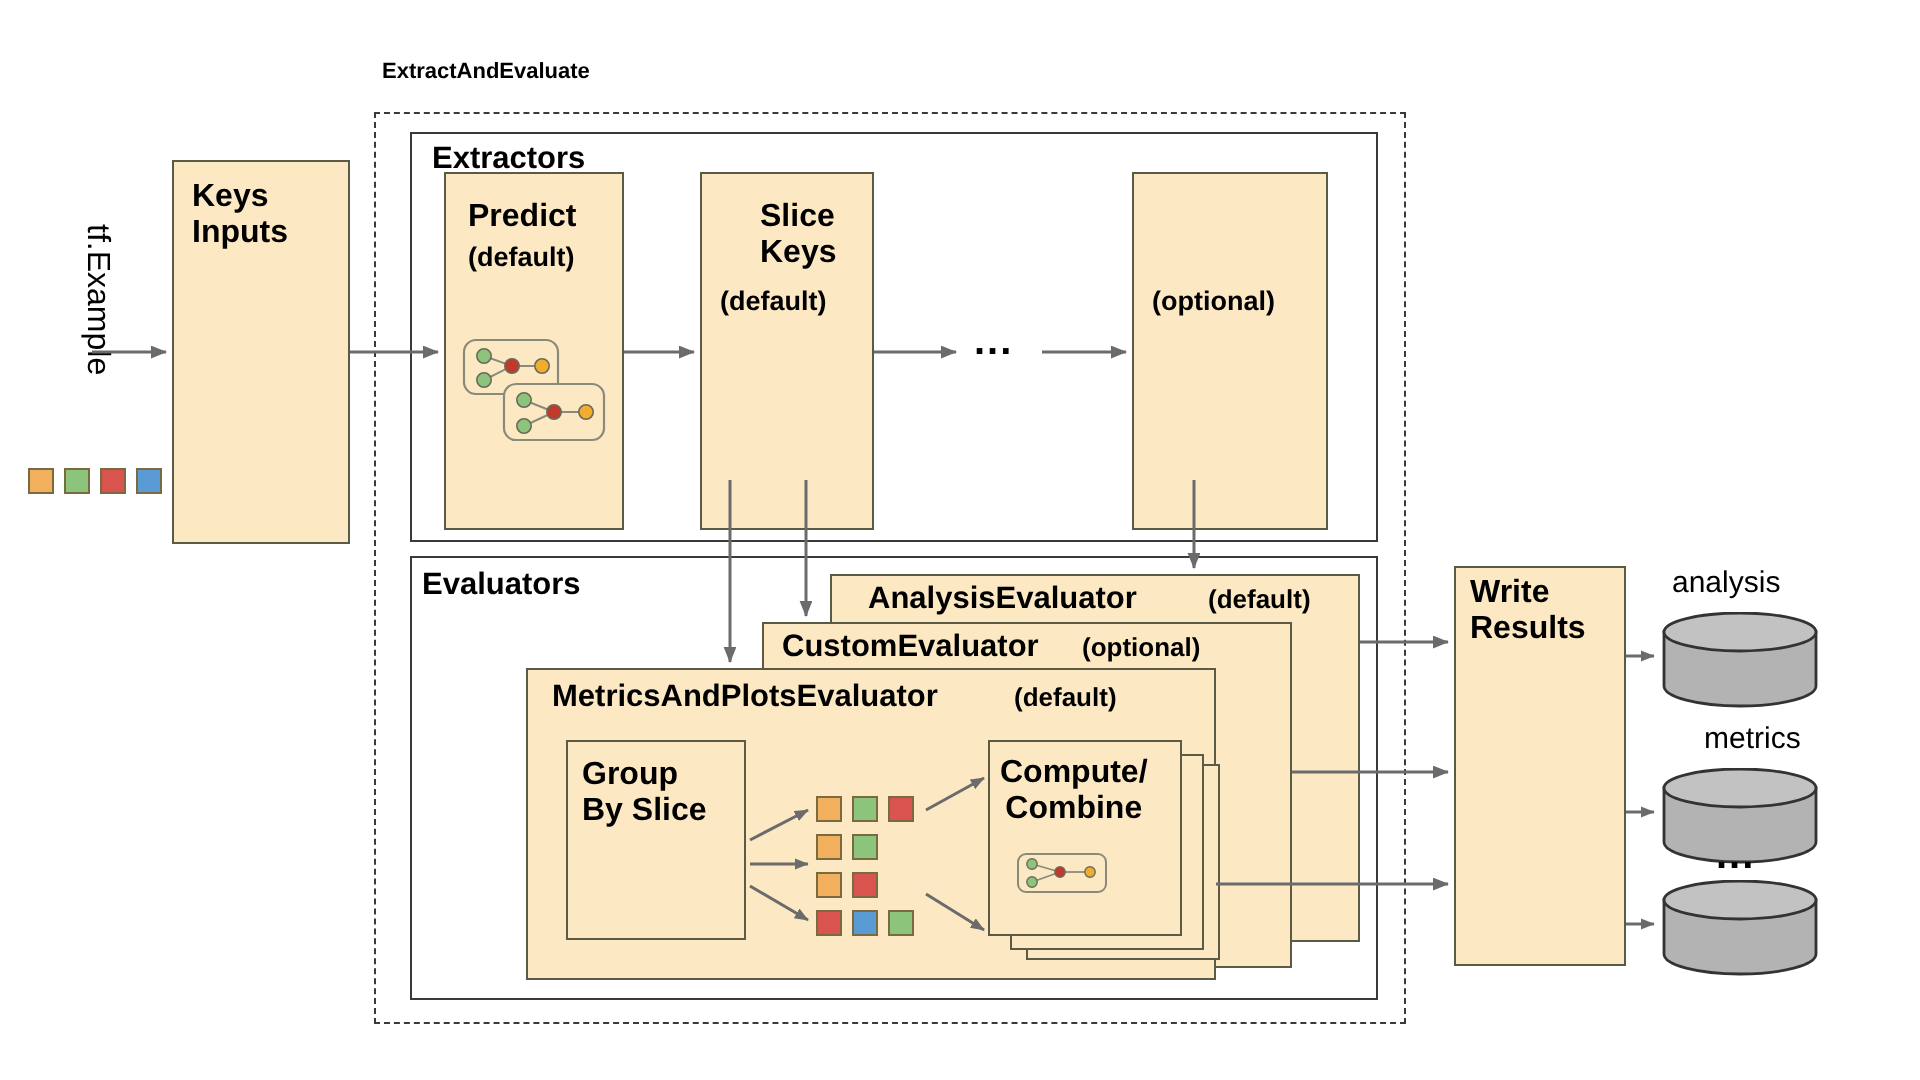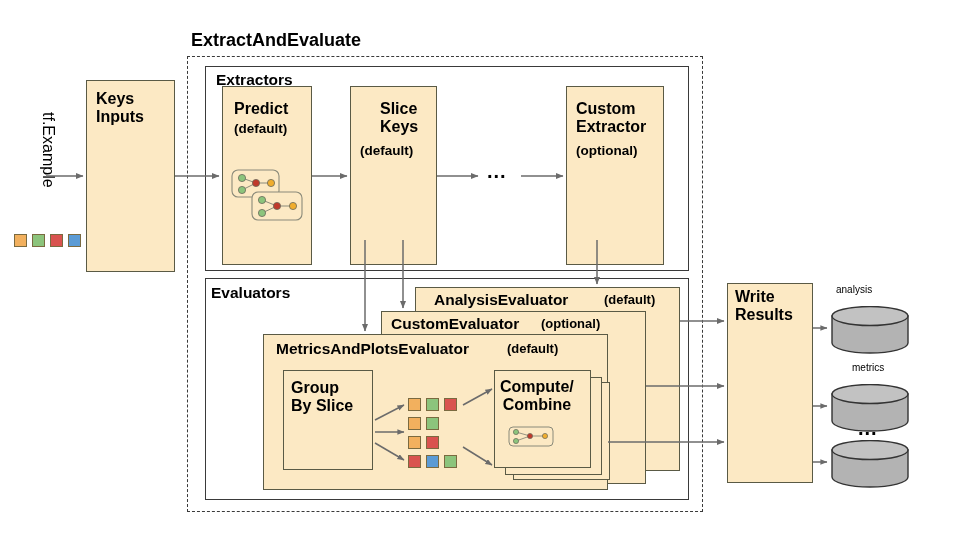--- a/index.html
+++ b/index.html
@@ -32,21 +32,21 @@
     background: transparent;
     border: 1.6px dashed #3a3a3a;
   }
   .lbl {
     position: absolute;
     color: #000000;
     line-height: 1.12;
     white-space: pre-line;
   }
   .title-lg {
-    font-size: 18px;
+    font-size: 11px;
     font-weight: bold;
   }
   .node-title {
     font-size: 16px;
     font-weight: bold;
   }
   .node-sub {
     font-size: 13.5px;
     font-weight: bold;
   }
@@ -56,21 +56,21 @@
   }
   .eval-title {
     font-size: 15.5px;
     font-weight: bold;
   }
   .eval-sub {
     font-size: 13px;
     font-weight: bold;
   }
   .store-label {
-    font-size: 10px;
+    font-size: 15px;
     font-weight: normal;
   }
   .vert-label {
     font-size: 16px;
     font-weight: normal;
     transform-origin: left top;
   }
   .dots {
     font-size: 20px;
     font-weight: bold;
@@ -130,22 +130,20 @@
   </svg>
 
   <div class="box fill" style="left:350px; top:86px; width:87px; height:179px;"></div>
   <div class="lbl node-title" style="left:380px; top:100px;">Slice
 Keys</div>
   <div class="lbl node-sub" style="left:360px; top:143px;">(default)</div>
 
   <div class="lbl dots" style="left:487px; top:160px;">...</div>
 
   <div class="box fill" style="left:566px; top:86px; width:98px; height:179px;"></div>
-  <div class="lbl node-title" style="left:576px; top:100px;">Custom
-Extractor</div>
   <div class="lbl node-sub" style="left:576px; top:143px;">(optional)</div>
 
   <div class="box plain" style="left:205px; top:278px; width:484px; height:222px;"></div>
   <div class="lbl group-title" style="left:211px; top:284px;">Evaluators</div>
 
   <div class="box fill" style="left:415px; top:287px; width:265px; height:184px;"></div>
   <div class="lbl eval-title" style="left:434px; top:291px;">AnalysisEvaluator</div>
   <div class="lbl eval-sub" style="left:604px; top:293px;">(default)</div>
 
   <div class="box fill" style="left:381px; top:311px; width:265px; height:173px;"></div>

